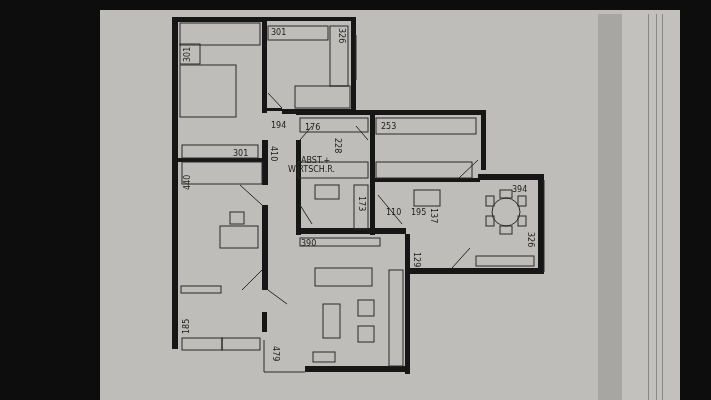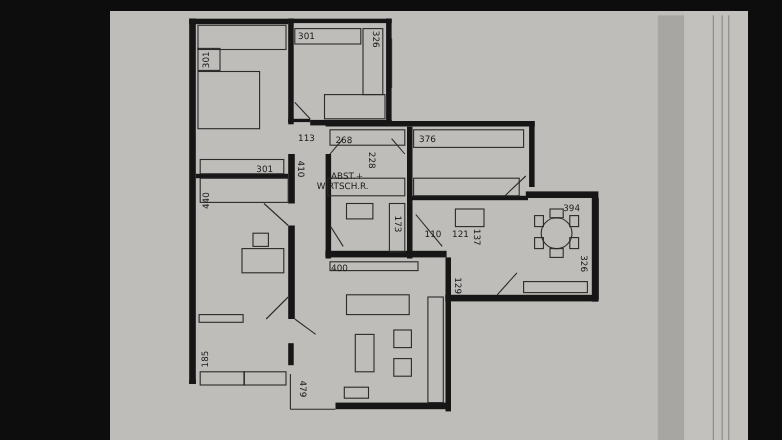--- a/index.html
+++ b/index.html
@@ -102,31 +102,31 @@
     <line x1="356" y1="35" x2="356" y2="80"></line>
     <line x1="544" y1="180" x2="544" y2="272"></line>
     <line x1="264" y1="340" x2="264" y2="372"></line>
     <line x1="264" y1="372" x2="305" y2="372"></line>
   </g>
 </svg>
 
 <div class="lbl rotn" style="left:183px;top:62px">301</div>
 <div class="lbl" style="left:271px;top:28px">301</div>
 <div class="lbl rot" style="left:346px;top:28px">326</div>
-<div class="lbl" style="left:271px;top:121px">113</div>
+<div class="lbl" style="left:271px;top:121px">194</div>
 <div class="lbl rot" style="left:278px;top:146px">410</div>
-<div class="lbl" style="left:305px;top:123px">268</div>
+<div class="lbl" style="left:305px;top:123px">176</div>
 <div class="lbl rot" style="left:342px;top:138px">228</div>
-<div class="lbl" style="left:381px;top:122px">376</div>
+<div class="lbl" style="left:381px;top:122px">253</div>
 <div class="lbl" style="left:301px;top:156px">ABST.+</div>
 <div class="lbl" style="left:288px;top:165px">WIRTSCH.R.</div>
 <div class="lbl" style="left:233px;top:149px">301</div>
 <div class="lbl rotn" style="left:183px;top:190px">440</div>
 <div class="lbl rot" style="left:366px;top:196px">173</div>
 <div class="lbl" style="left:386px;top:208px">110</div>
-<div class="lbl" style="left:411px;top:208px">121</div>
+<div class="lbl" style="left:411px;top:208px">195</div>
 <div class="lbl rot" style="left:438px;top:208px">137</div>
 <div class="lbl" style="left:512px;top:185px">394</div>
 <div class="lbl rot" style="left:535px;top:232px">326</div>
 <div class="lbl rot" style="left:421px;top:252px">129</div>
-<div class="lbl" style="left:301px;top:239px">400</div>
+<div class="lbl" style="left:301px;top:239px">390</div>
 <div class="lbl rotn" style="left:182px;top:334px">185</div>
 <div class="lbl rot" style="left:280px;top:346px">479</div>
 
 </body></html>

